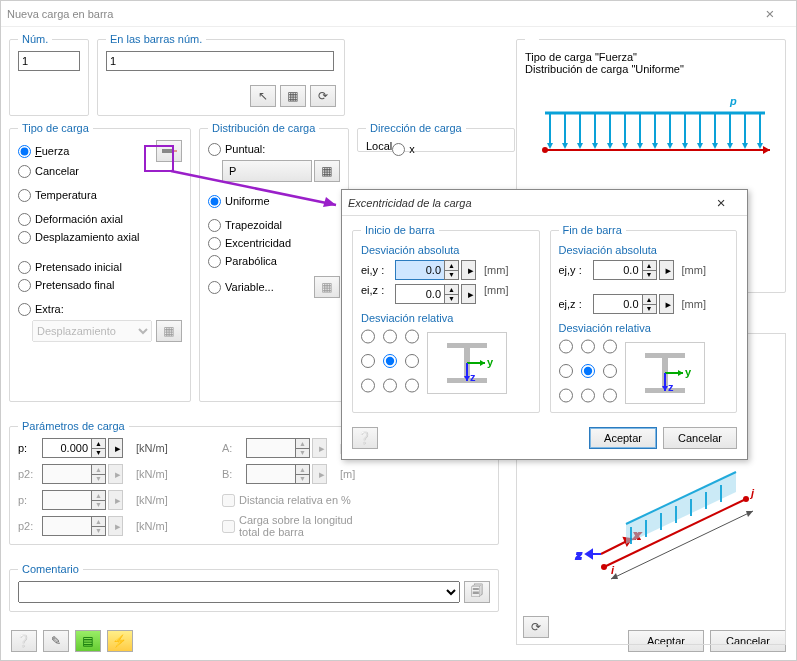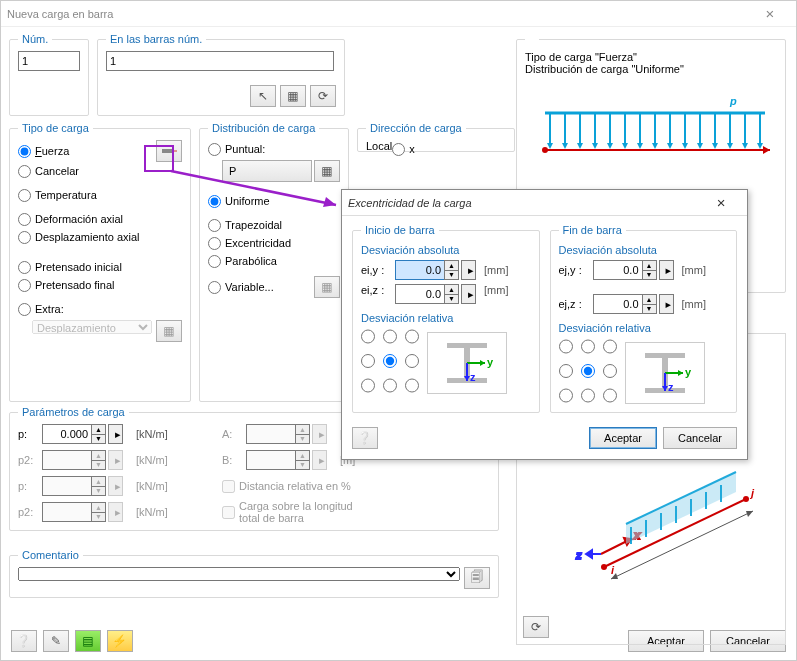--- a/index.html
+++ b/index.html
@@ -16,21 +16,21 @@
   .radio, .check { display: flex; align-items: center; gap: 4px; height: 18px; }
   .radio input, .check input { margin: 0; }
   .iconbtn { width: 26px; height: 22px; border: 1px solid #adadad; background: linear-gradient(#f7f7f7,#e6e6e6); display: inline-flex; align-items: center; justify-content: center; font-size: 12px; color: #555; }
   .spinner { display: inline-flex; align-items: center; }
   .spinner input { width: 50px; text-align: right; }
   .spinbtns { display: inline-flex; flex-direction: column; margin-left: -1px; }
   .spinbtns button { width: 15px; height: 10px; font-size: 7px; line-height: 6px; padding: 0; border: 1px solid #7a7a7a; background: #efefef; }
   .spinbtns button:first-child { border-bottom: none; }
   .unit { margin-left: 4px; color: #555; }
   .disabled { color: #9a9a9a; }
-  select.combo { height: 14px; width: 120px; }
+  select.combo { height: 22px; width: 120px; }
   .btn { height: 22px; padding: 0 14px; border: 1px solid #adadad; background: linear-gradient(#f7f7f7,#e6e6e6); }
   .btn.primary { border: 1px solid #2b7bbf; box-shadow: inset 0 0 0 1px #7fb8e4; }
   .preview { position: absolute; right: 10px; top: 6px; width: 270px; height: 635px; border-left: none; }
   .preview fieldset { height: 260px; width: 270px; }
   .footer { display: flex; justify-content: space-between; align-items: center; padding: 6px 10px 8px 10px; }
   .footer-left { display: flex; gap: 6px; }
   .footer-right { display: flex; gap: 6px; }
   .hl-arrow { position: absolute; stroke: #9a1fc9; stroke-width: 2.5; fill: none; }
   .hl-box { position: absolute; border: 2.5px solid #9a1fc9; }
   
@@ -175,21 +175,21 @@
         <div style="display:flex;justify-content:flex-start">
          <span>Local</span>
          <label class="radio">
               <input type="radio" style="">
               <span>x</span>
             </label>
         </div>
       </fieldset>
     </div>
 
-    <fieldset style="width:490px;margin-top:4px">
+    <fieldset style="width:490px;margin-top:18px">
       <legend>Parámetros de carga</legend>
       <div style="display:grid;grid-template-columns:24px 90px 50px 40px 24px 90px 30px;row-gap:6px;align-items:center">
         <span>p:</span>
         <span class="spinner">
             <input type="text" value="0.000" style="">
             <span class="spinbtns">
               <button>▲</button>
               <button>▼</button>
             </span>
             <button style="width:15px;height:20px;margin-left:2px;border:1px solid #7a7a7a;background:#efefef">▸</button>

